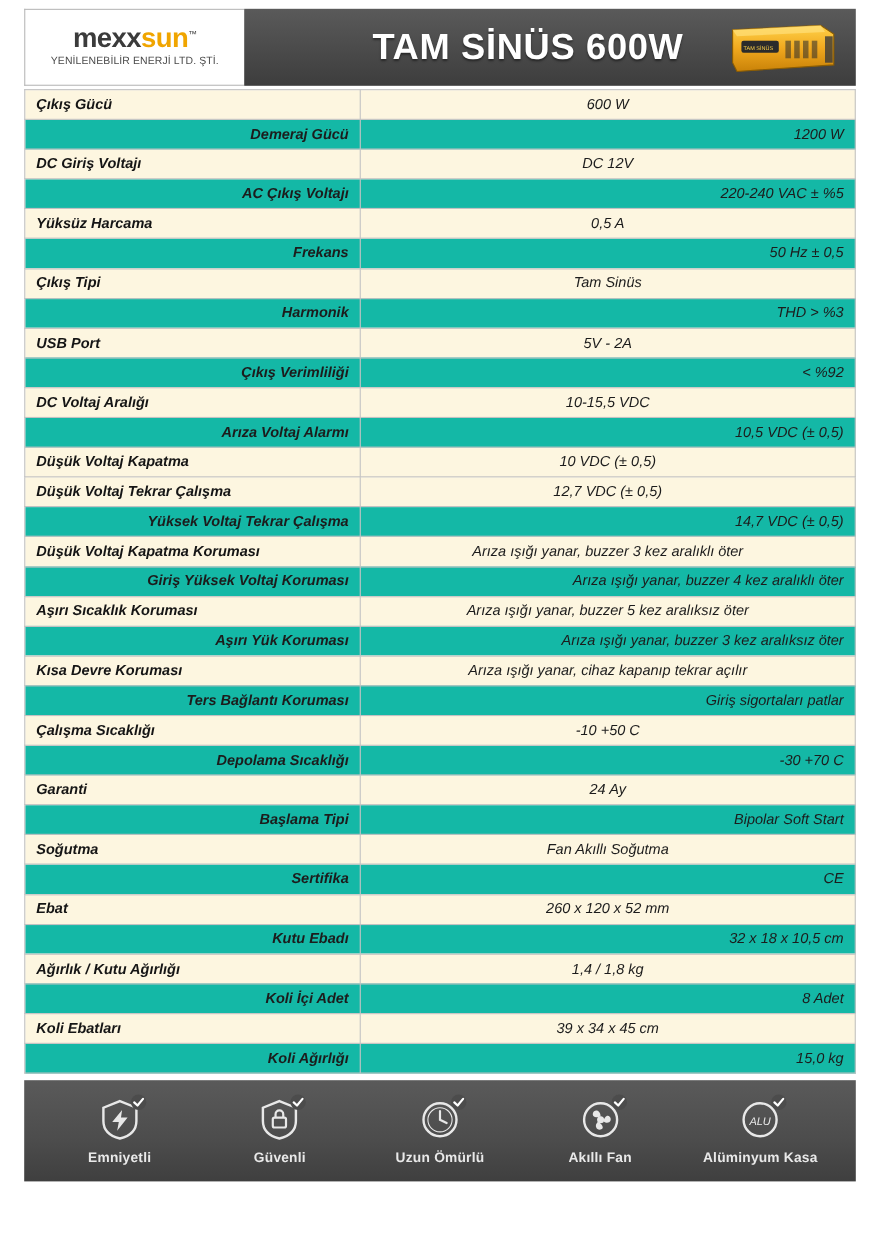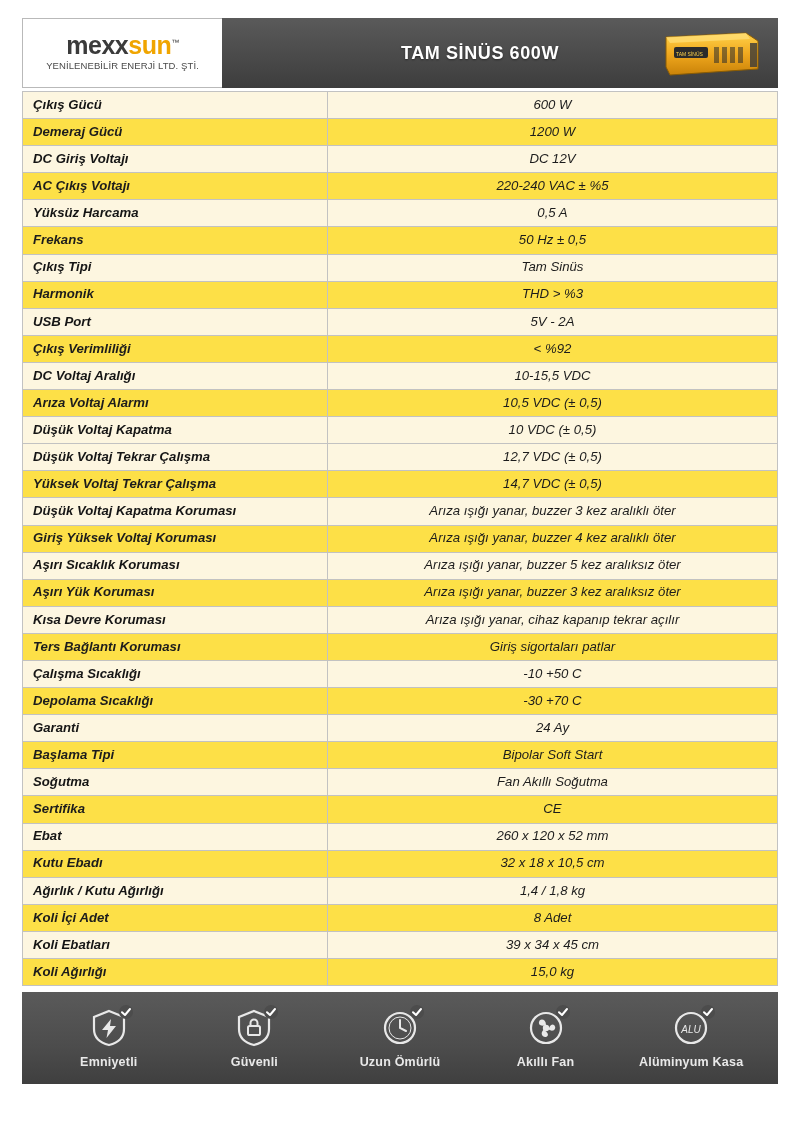--- a/index.html
+++ b/index.html
@@ -7,21 +7,21 @@
     width: 800px;
     height: 1131px;
     background: #ffffff;
     font-family: "Liberation Sans", sans-serif;
   }
   .page {
     position: relative;
     width: 800px;
     height: 1131px;
     background: #ffffff;
-    padding: 18px 22px 14px 22px;
+    padding: 8px 22px 14px 22px;
   }
 
   
   .header {
     position: relative;
     height: 70px;
     display: flex;
     align-items: stretch;
   }
   .header-left {
@@ -60,21 +60,21 @@
   .header-right {
     flex: 1;
     background: linear-gradient(180deg, #5a5a5a 0%, #4a4a4a 55%, #3d3d3d 100%);
     display: flex;
     align-items: center;
     justify-content: center;
     position: relative;
   }
   .header-title {
     color: #ffffff;
-    font-size: 18px;
+    font-size: 33px;
     font-weight: bold;
     letter-spacing: 0.6px;
     text-shadow: 0 1px 2px rgba(0,0,0,.45);
     margin-left: -40px;
   }
   .product-img {
     position: absolute;
     right: 14px;
     top: 9px;
     width: 110px;
@@ -100,21 +100,21 @@
     width: 305px;
     font-weight: bold;
     text-align: left;
   }
   td.val {
     text-align: center;
     font-weight: normal;
   }
   tr.alt td { background: #fdf6e0; }
   tr.alt td.key { color: #151515; }
-  tr.plain td { background: #fde047; }
+  tr.plain td { background: #14b8a6; text-align: right; }
 
   
   .footer {
     margin-top: 6px;
     height: 92px;
     background: linear-gradient(180deg, #5a5a5a 0%, #4c4c4c 60%, #3f3f3f 100%);
     display: flex;
     align-items: center;
     justify-content: space-around;
     padding: 0 14px;

